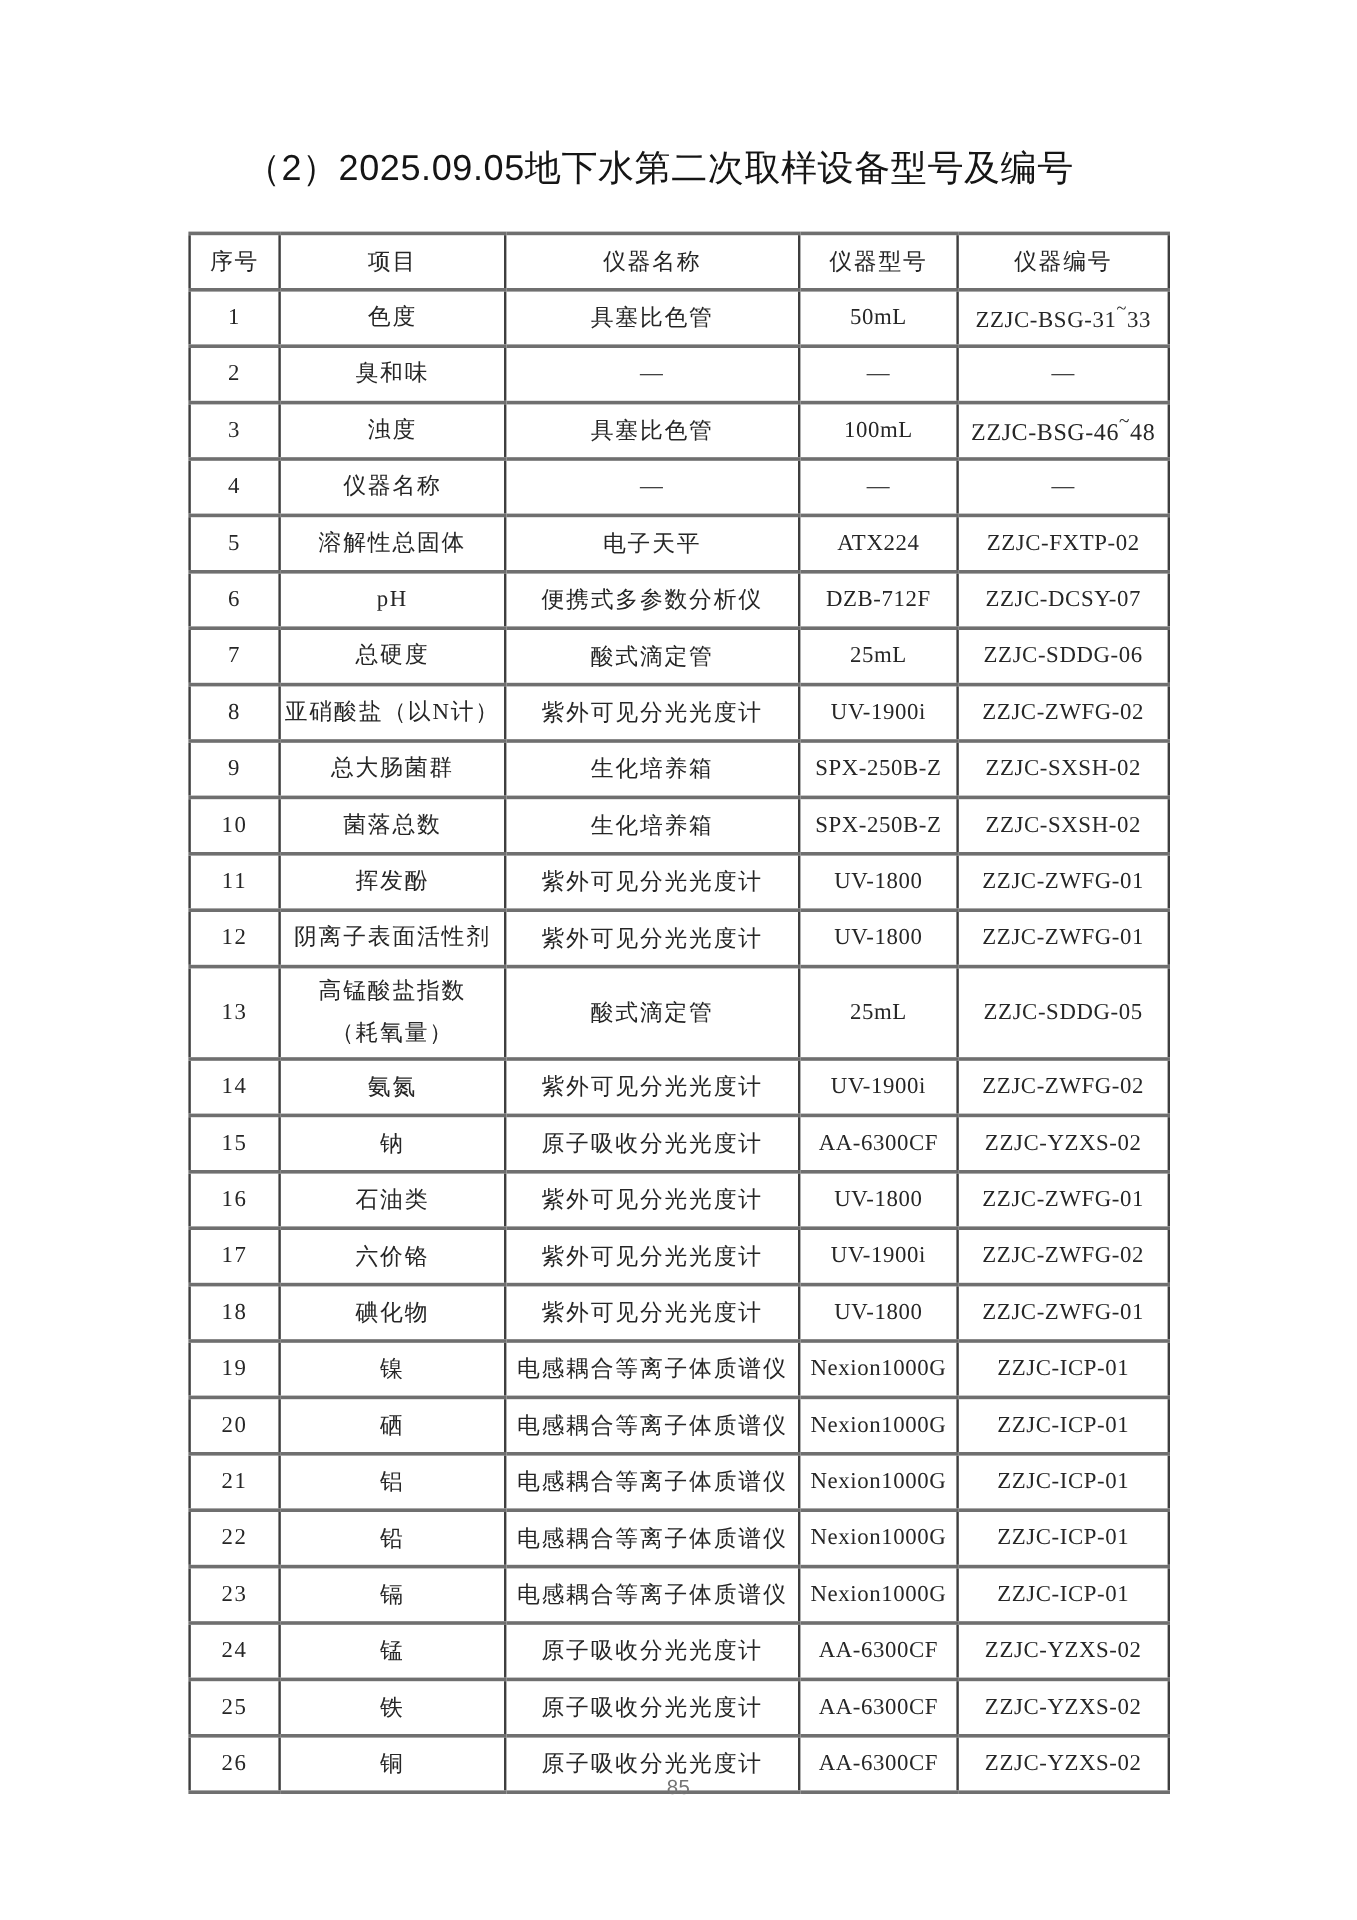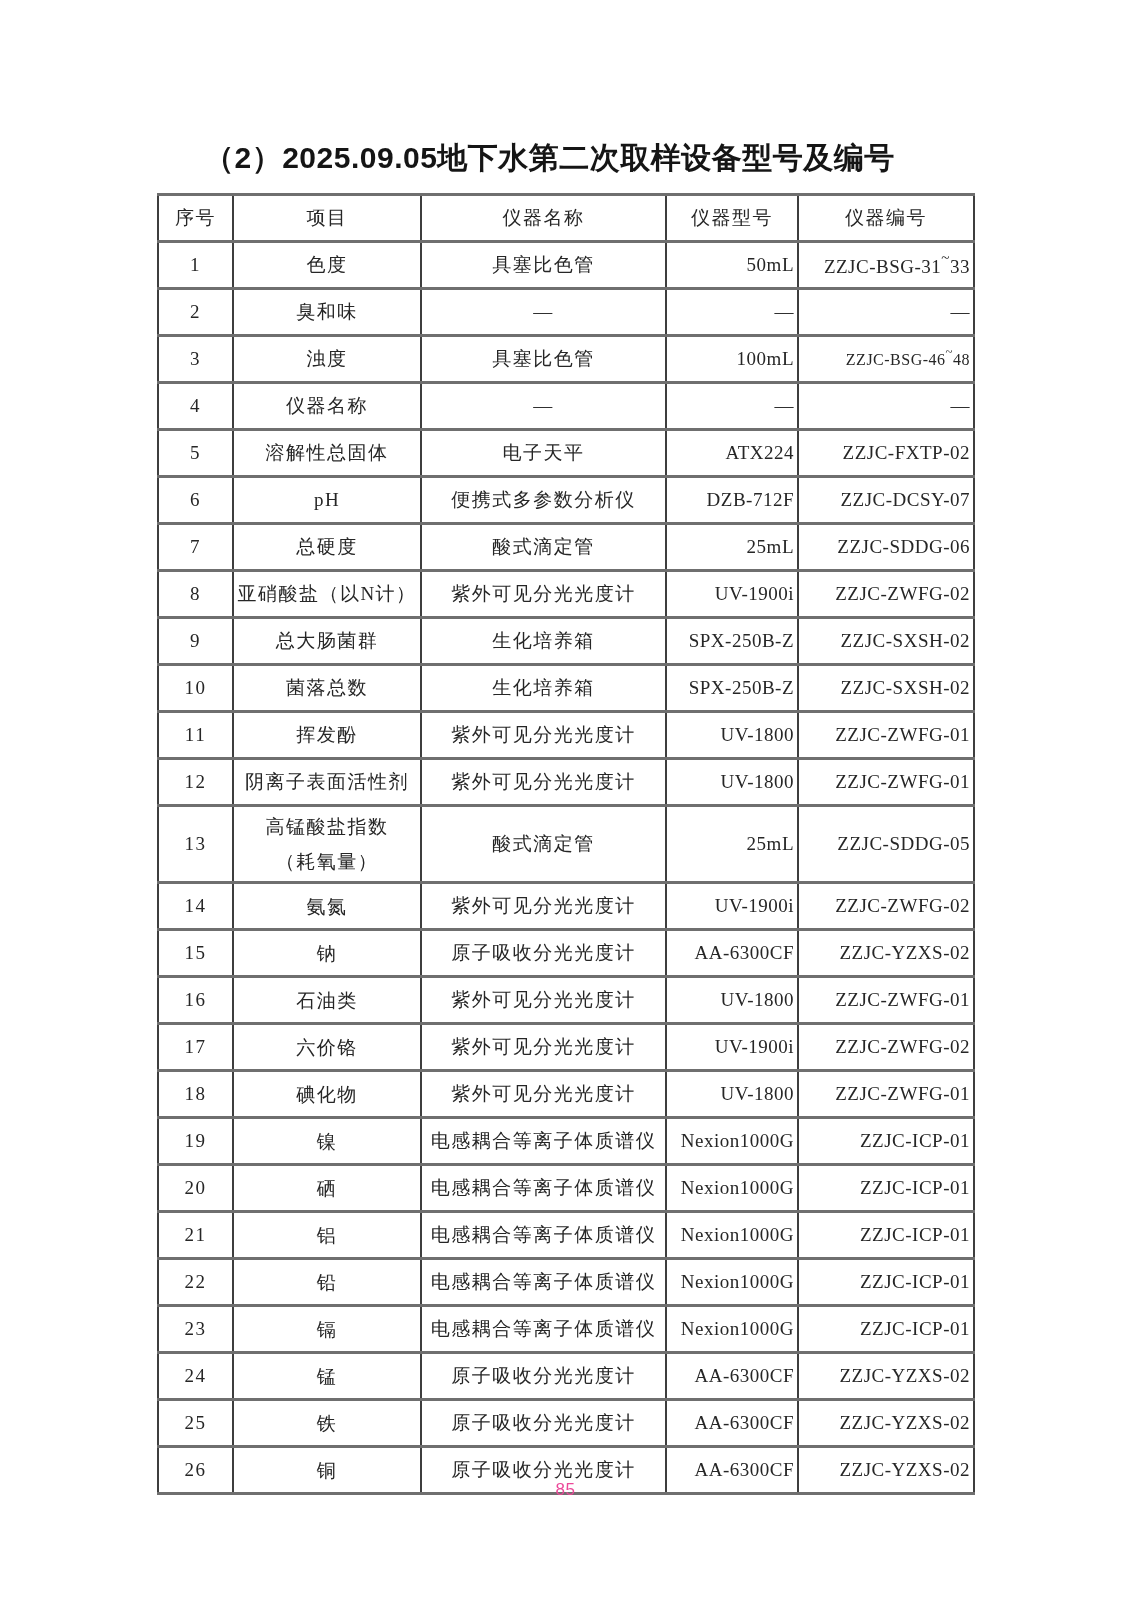--- a/index.html
+++ b/index.html
@@ -10,24 +10,24 @@
   body {
     width: 1131px;
     height: 1600px;
     position: relative;
     font-family: "Liberation Serif", "DejaVu Serif", serif;
     color: #262626;
   }
   .title {
     position: absolute;
     left: 204px;
-    top: 141px;
+    top: 124px;
     margin: 0;
     font-family: "Liberation Sans", "DejaVu Sans", sans-serif;
-    font-weight: 700;
+    font-weight: 400;
     font-size: 30px;
     line-height: 1.15;
     color: #151515;
     letter-spacing: 0.5px;
     white-space: nowrap;
   }
   .table-wrap {
     position: absolute;
     left: 157px;
     top: 193px;
@@ -49,46 +49,45 @@
     font-size: 19px;
     font-weight: 400;
     color: #262626;
     padding: 2px 3px;
     height: 40px;
     letter-spacing: 1.5px;
     overflow: hidden;
   }
   table.equip td.latin {
     letter-spacing: 0.5px;
-    text-align: right;
   }
   table.equip td.item {
     white-space: pre-line;
     line-height: 1.85;
     text-align: center;
   }
   table.equip td.code.small {
-    font-size: 16px;
+    font-size: 20px;
   }
   .tilde {
     display: inline-block;
     vertical-align: super;
     font-size: 0.8em;
     position: relative;
     top: -3px;
   }
   .pagenum {
     position: absolute;
     left: 0;
     top: 1480px;
     width: 100%;
     text-align: center;
     font-family: "Liberation Sans", "DejaVu Sans", sans-serif;
     font-size: 17px;
-    color: #ec4899;
+    color: #737373;
     letter-spacing: 0.5px;
   }
 </style>
 </head>
 <body>
 
 <div class="page">
 
   <h1 class="title">（2）2025.09.05地下水第二次取样设备型号及编号</h1>
 

